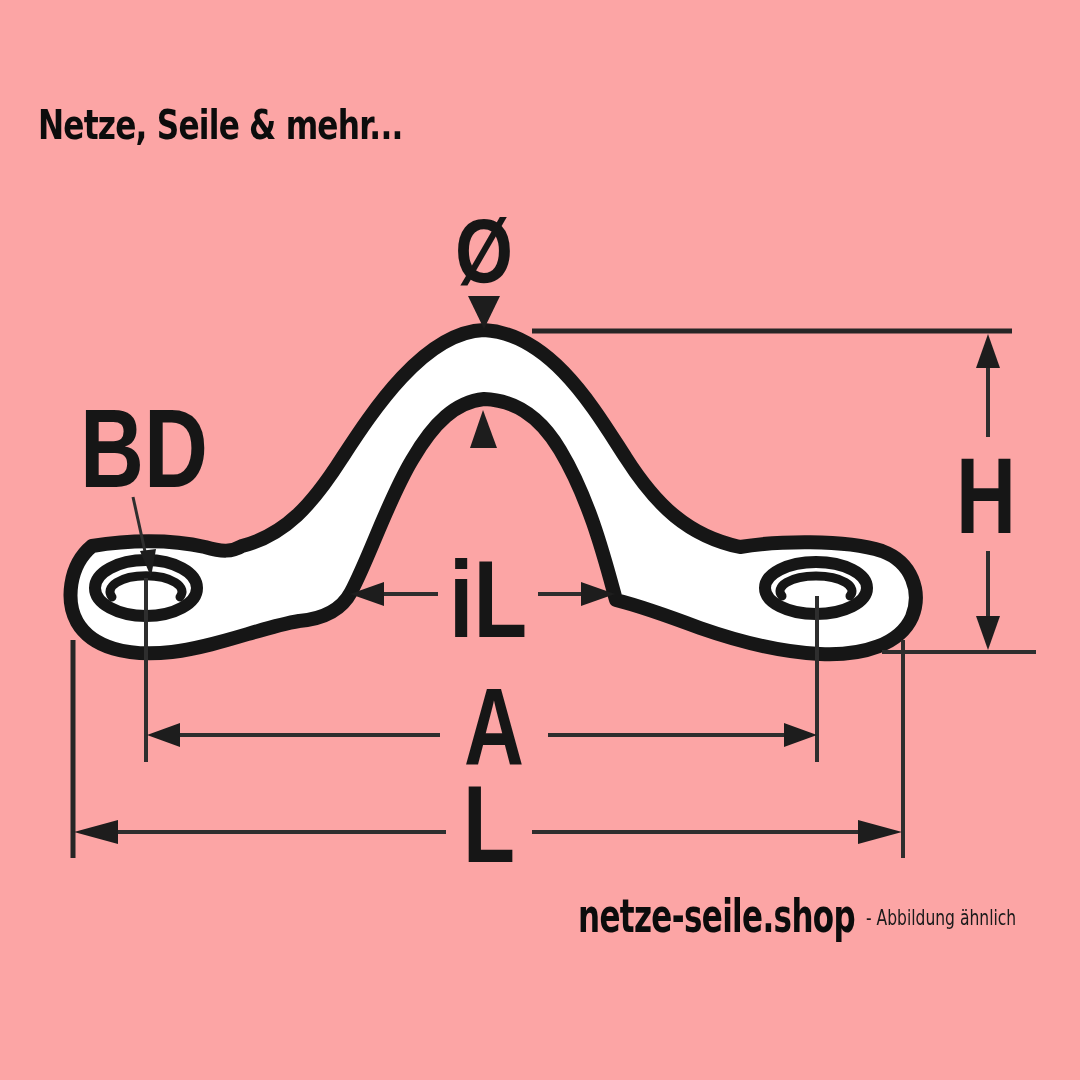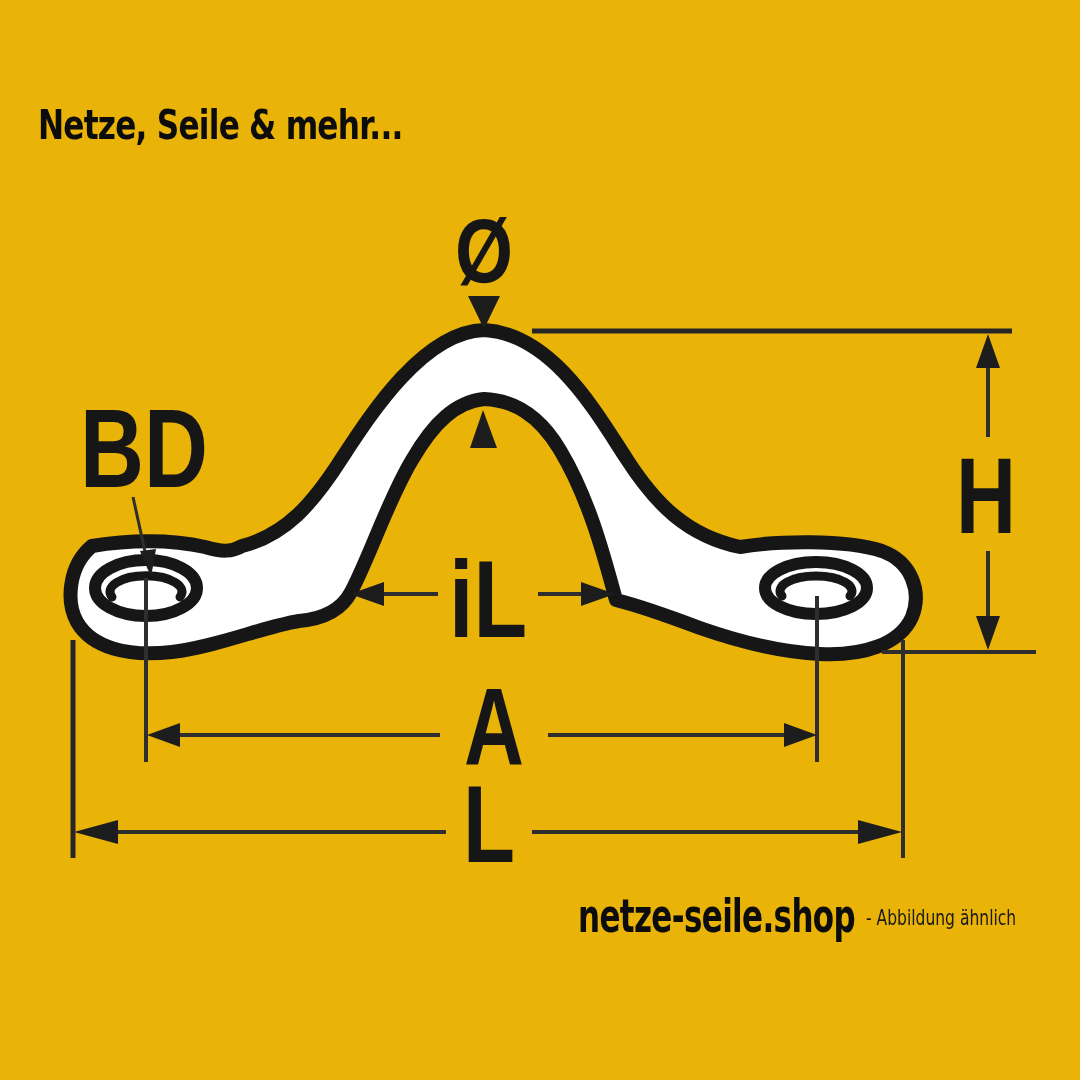--- a/index.html
+++ b/index.html
@@ -1,19 +1,19 @@
 <!DOCTYPE html>
 <html><head>
 <meta charset="utf-8">
 <style>
   html,body{margin:0;padding:0;background:#e9e9e9;}
   .canvas{
     position:relative;
     width:1080px;height:1080px;
-    background:#eab308;
+    background:#fca5a5;
     overflow:hidden;
     font-family:"DejaVu Sans",sans-serif;
   }
   .header-brand{
     position:absolute;left:38px;top:102px;
     font-size:40px;font-weight:bold;color:#0c0c0c;
     letter-spacing:-1px;white-space:nowrap;
     transform:scaleX(0.78);transform-origin:left top;
   }
   .drawing-svg{position:absolute;left:0;top:0;}

